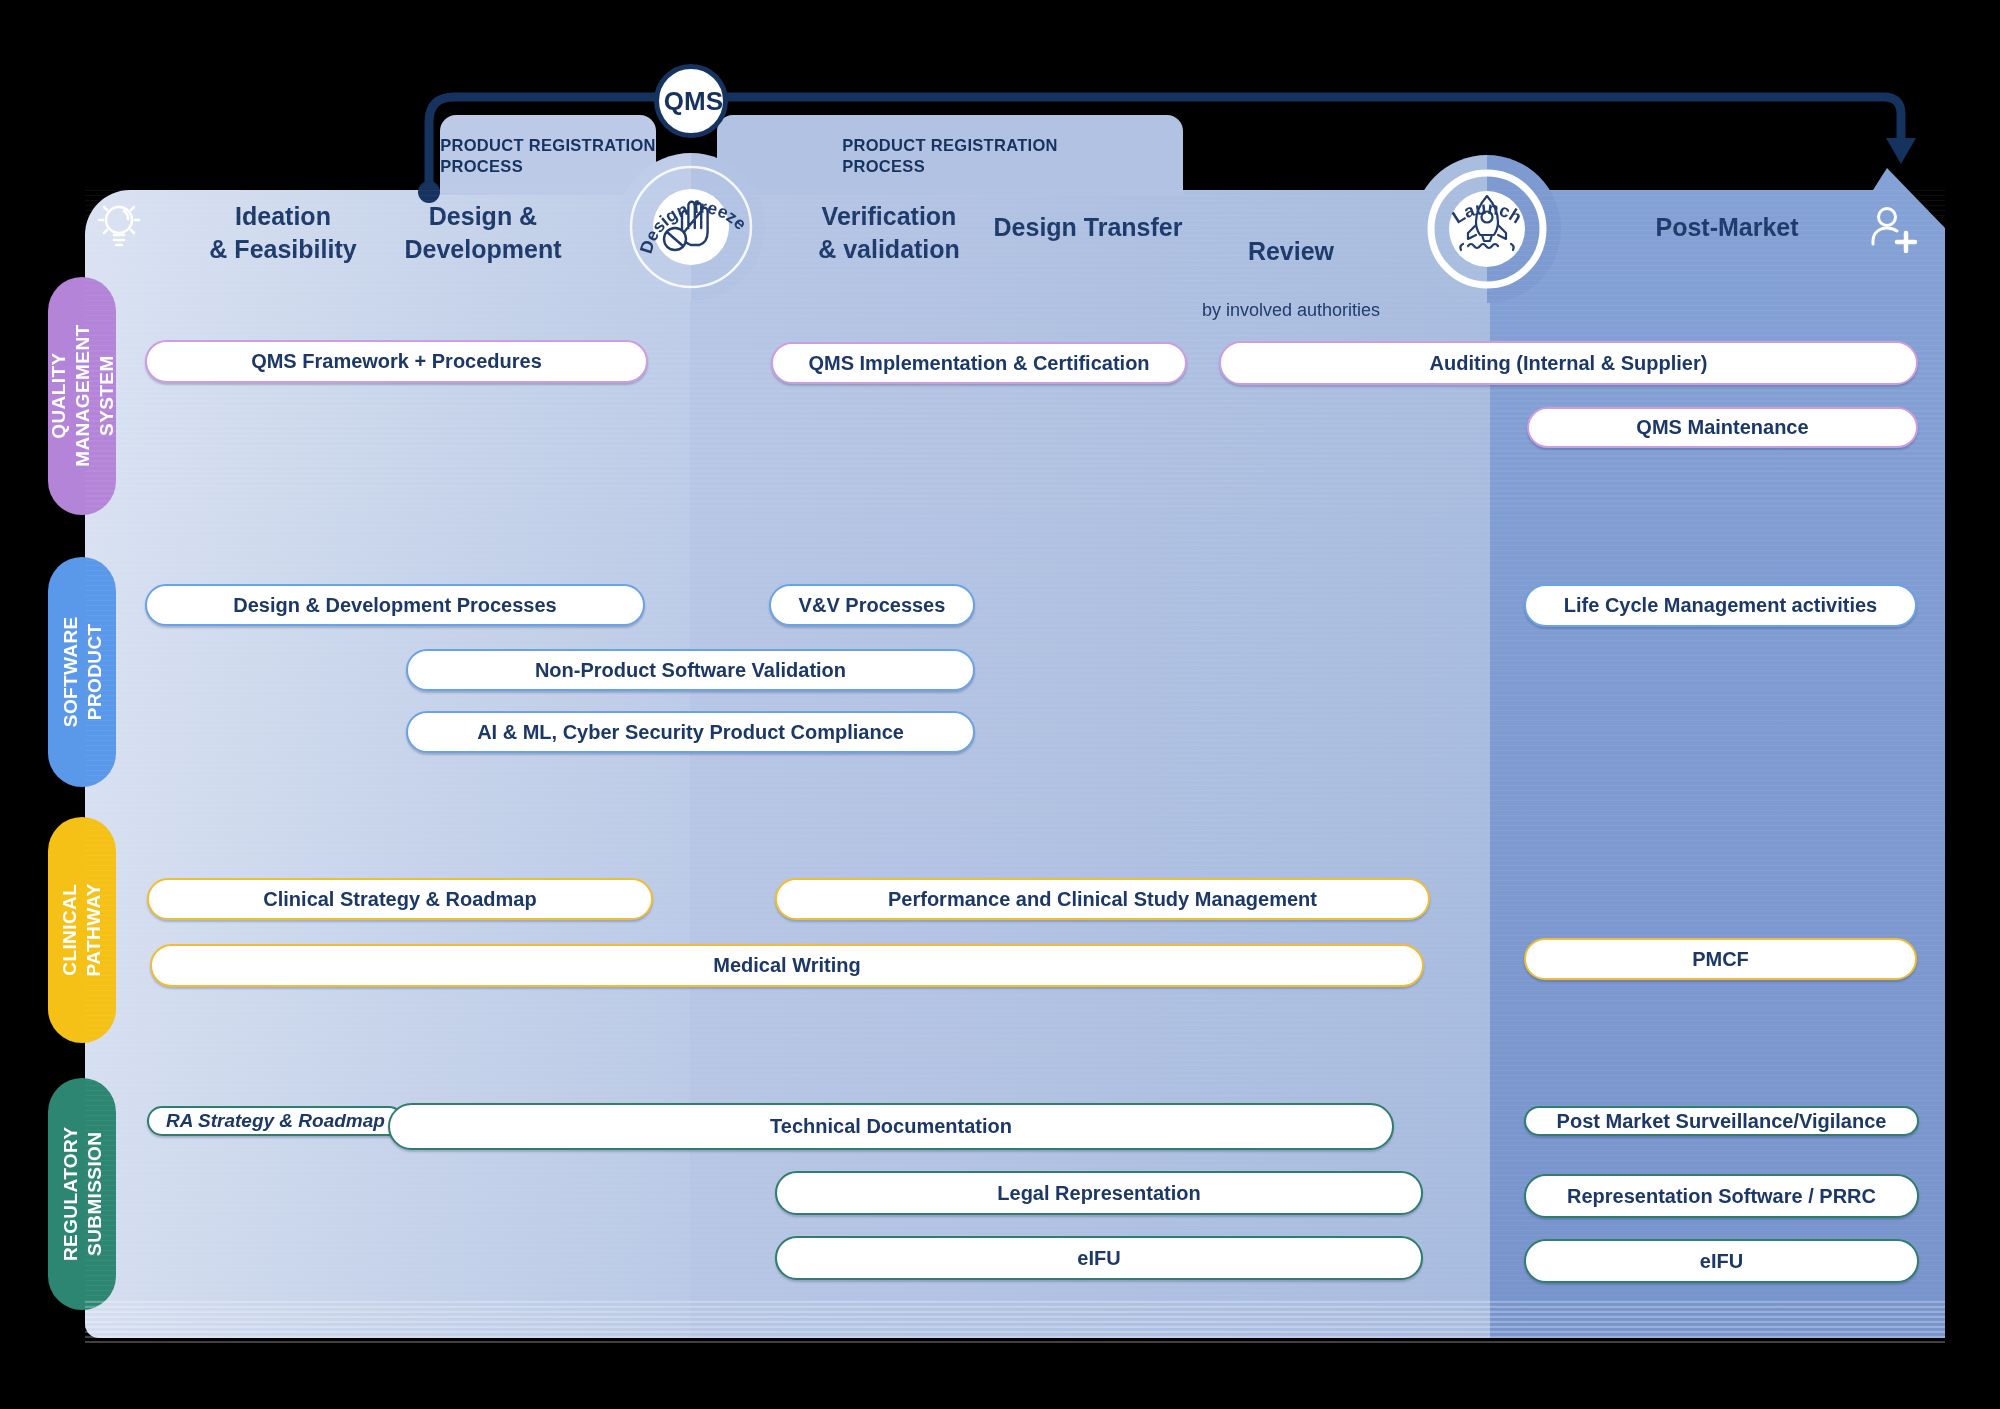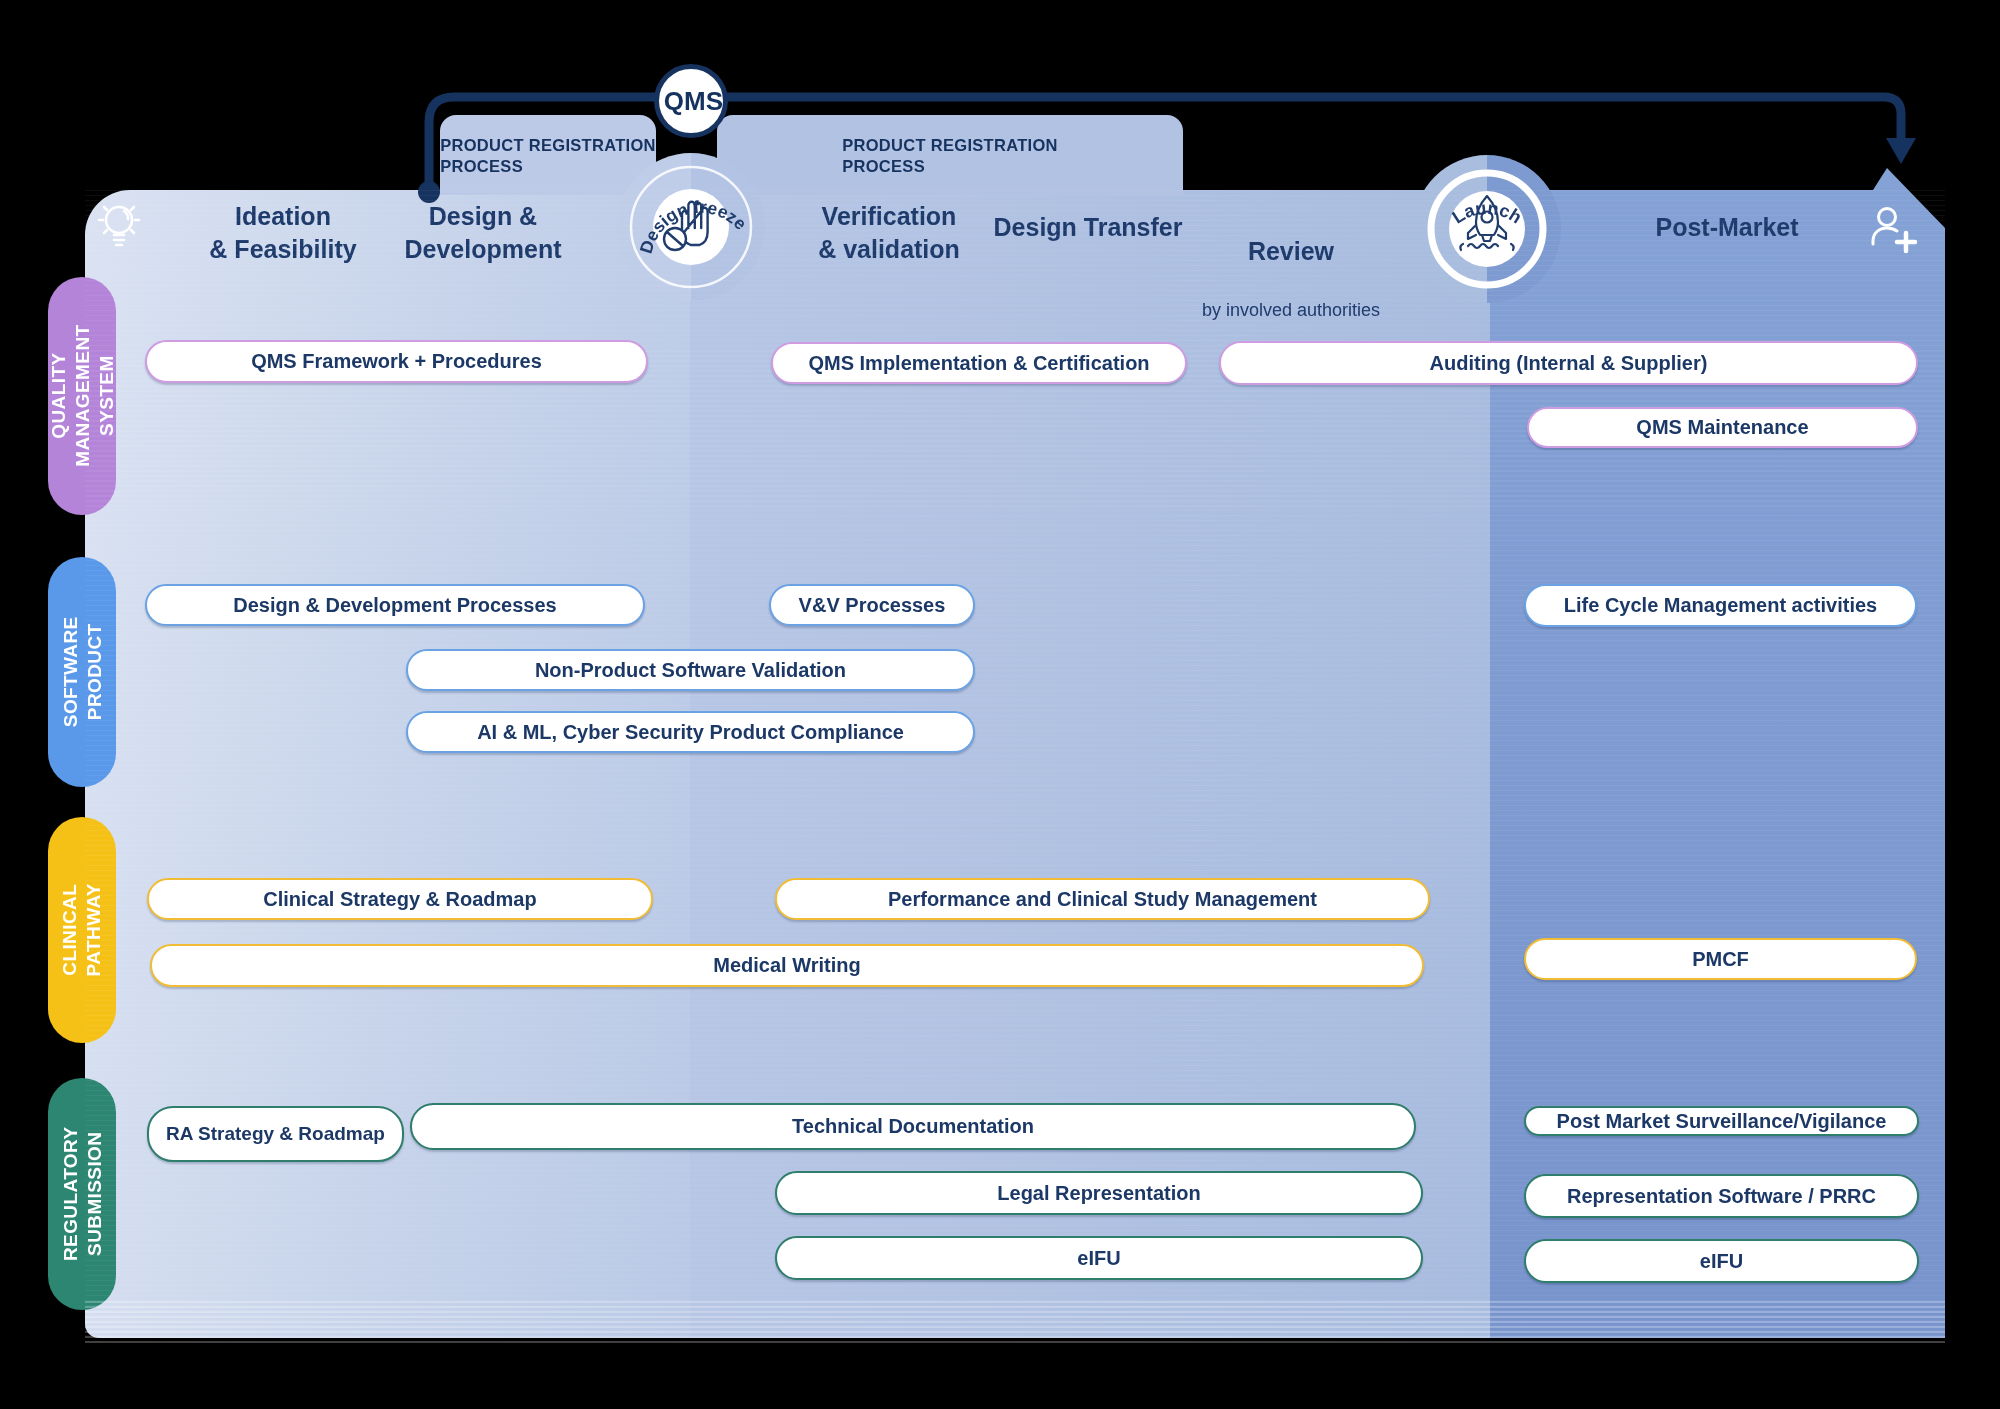--- a/index.html
+++ b/index.html
@@ -188,22 +188,22 @@
   <div class="abs pill p-sw" style="left:769px;top:584px;width:206px;height:42px;">V&amp;V Processes</div>
   <div class="abs pill p-sw" style="left:406px;top:649px;width:569px;height:42px;">Non-Product Software Validation</div>
   <div class="abs pill p-sw" style="left:406px;top:711px;width:569px;height:42px;">AI &amp; ML, Cyber Security Product Compliance</div>
   <div class="abs pill p-sw" style="left:1524px;top:584px;width:393px;height:43px;">Life Cycle Management activities</div>
 
   <div class="abs pill p-cl" style="left:147px;top:878px;width:506px;height:42px;">Clinical Strategy &amp; Roadmap</div>
   <div class="abs pill p-cl" style="left:775px;top:878px;width:655px;height:42px;">Performance and Clinical Study Management</div>
   <div class="abs pill p-cl" style="left:150px;top:944px;width:1274px;height:43px;">Medical Writing</div>
   <div class="abs pill p-cl" style="left:1524px;top:938px;width:393px;height:42px;">PMCF</div>
 
-  <div class="abs pill p-rg sm" style="left:147px;top:1106px;width:257px;height:56px;">RA Strategy &amp; Roadmap</div>
-  <div class="abs pill p-rg" style="left:410px;top:1103px;width:1006px;height:47px;">Technical Documentation</div>
+  <div class="abs pill p-rg sm" style="left:147px;top:1106px;width:257px;height:30px;font-style:italic;">RA Strategy &amp; Roadmap</div>
+  <div class="abs pill p-rg" style="left:388px;top:1103px;width:1006px;height:47px;">Technical Documentation</div>
   <div class="abs pill p-rg" style="left:1524px;top:1106px;width:395px;height:30px;text-align:right;">Post Market Surveillance/Vigilance</div>
   <div class="abs pill p-rg" style="left:775px;top:1171px;width:648px;height:44px;">Legal Representation</div>
   <div class="abs pill p-rg" style="left:1524px;top:1174px;width:395px;height:44px;">Representation Software / PRRC</div>
   <div class="abs pill p-rg" style="left:775px;top:1236px;width:648px;height:44px;">eIFU</div>
   <div class="abs pill p-rg" style="left:1524px;top:1239px;width:395px;height:44px;">eIFU</div>
 
   <div class="abs fray"></div>
 
 </div>
 

